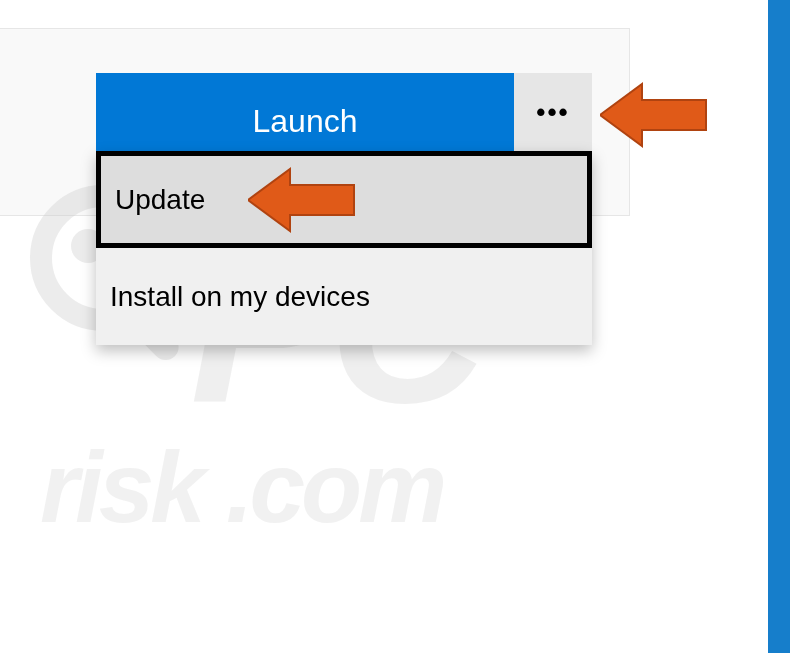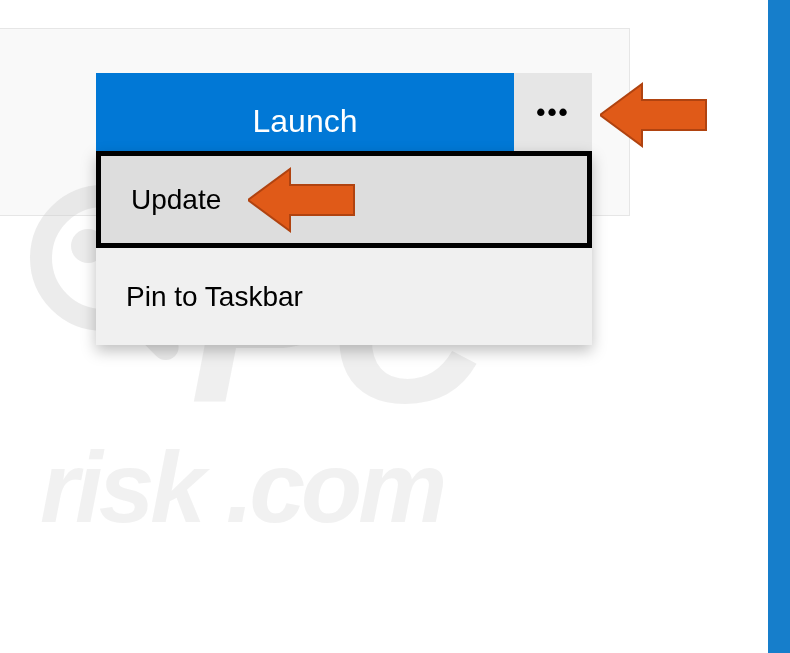--- a/index.html
+++ b/index.html
@@ -99,21 +99,21 @@
       left: 96px;
       top: 151px;
       width: 496px;
       background: #f0f0f0;
       box-shadow: 0 6px 14px rgba(0,0,0,0.25);
     }
     .menu-item {
       height: 97px;
       display: flex;
       align-items: center;
-      padding-left: 30px;
+      padding-left: 14px;
       font-size: 28px;
       color: #000;
       cursor: pointer;
       background: #f0f0f0;
     }
     .menu-item.highlight {
       background: #dddddd;
       border: 5px solid #000;
     }
     .arrow {
@@ -145,21 +145,21 @@
 
 <div class="more-btn">
   <span>•••</span>
 </div>
 
 <div class="menu">
   <div class="menu-item highlight">
     <span>Update</span>
   </div>
   <div class="menu-item">
-    <span>Pin to Taskbar</span>
+    <span>Install on my devices</span>
   </div>
 </div>
 
 <div class="arrow" style="left:600px; top:82px;">
   <svg width="110" height="66" viewBox="0 0 110 66">
     <polygon points="0,33 42,2 42,18 106,18 106,48 42,48 42,64" fill="#e05a18" stroke="#b04310" stroke-width="2"></polygon>
   </svg>
 </div>
 
 <div class="arrow" style="left:248px; top:167px;">

